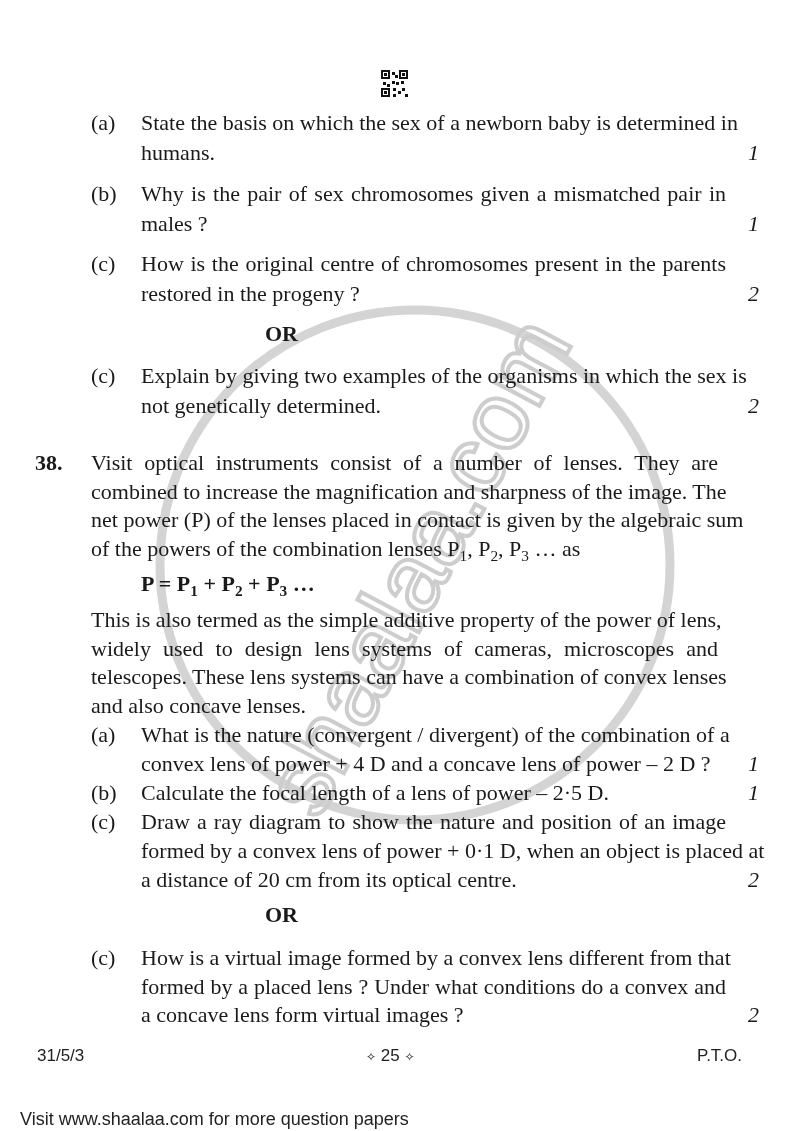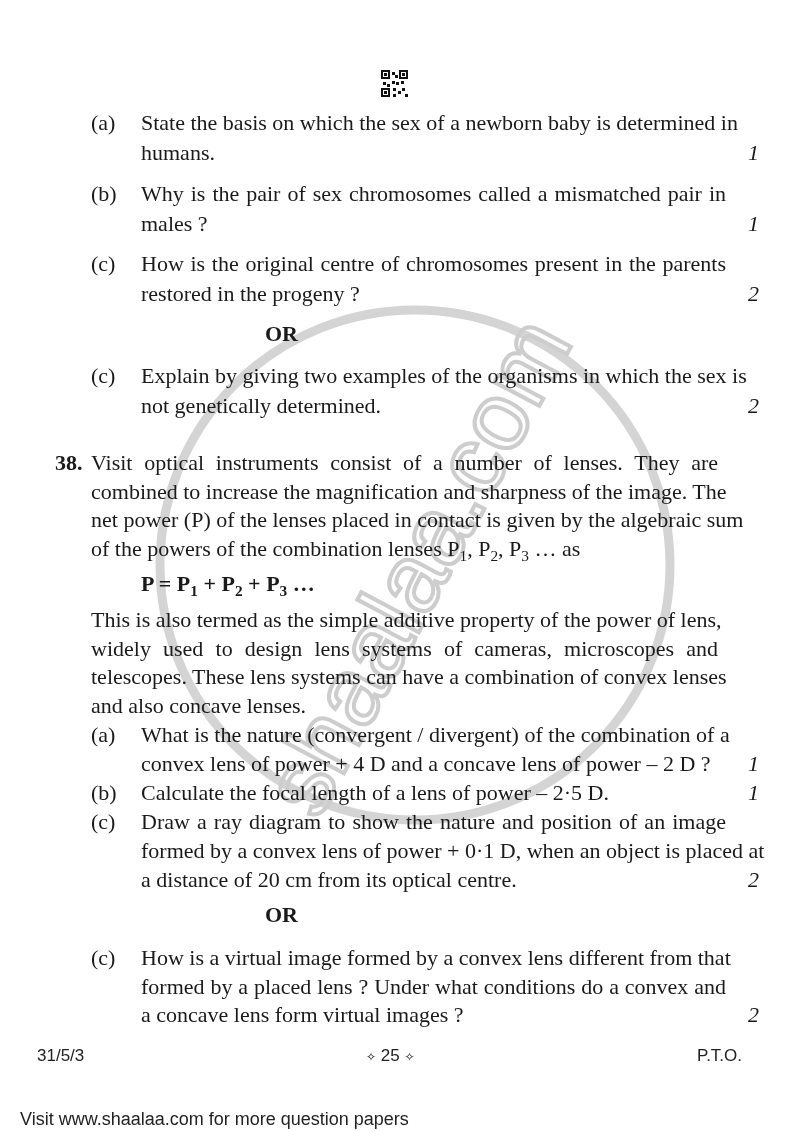--- a/index.html
+++ b/index.html
@@ -8,21 +8,21 @@
     font-family: "DejaVu Serif", "Liberation Serif", serif; color: #1a1a1a;
   }
   .serif { font-family: "Liberation Serif", "DejaVu Serif", serif; font-size: 22px; }
   .qr { position: absolute; left: 381px; top: 70px; width: 27px; height: 27px; }
   .line { position: absolute; white-space: nowrap; }
   .label { position: absolute; left: 91px; }
   .text { position: absolute; left: 141px; width: 585px; }
   .mark { position: absolute; left: 748px; font-style: italic; }
   .justify { text-align: justify; text-align-last: justify; }
   .or { position: absolute; left: 265px; font-weight: bold; }
-  .qnum { position: absolute; left: 35px; font-weight: bold; margin-left: 20px; }
+  .qnum { position: absolute; left: 35px; font-weight: bold; }
   .para { position: absolute; left: 91px; width: 627px; }
   .formula { position: absolute; left: 141px; font-weight: bold; }
   sub { font-size: 70%; vertical-align: -0.35em; line-height: 0; }
   .footer { position: absolute; font-family: "Liberation Sans", "DejaVu Sans", sans-serif; font-size: 17px; color: #222; }
   .watermark { position: absolute; left: 150px; top: 300px; width: 530px; height: 530px; pointer-events: none; }
 </style>
 </head>
 <body>
 
 <svg class="watermark" viewBox="0 0 530 530">
@@ -56,21 +56,21 @@
 
 <div class="serif">
   <span class="line label" style="top:110px">(a)</span>
   <span class="line text justify" style="top:110px">State the basis on which the sex of a newborn baby is determined in</span>
   <span class="line text" style="top:140px">humans.</span>
   <span class="line mark" style="top:140px">1</span>
 </div>
 
 <div class="serif">
   <span class="line label" style="top:181px">(b)</span>
-  <span class="line text justify" style="top:181px">Why is the pair of sex chromosomes called a mismatched pair in</span>
+  <span class="line text justify" style="top:181px">Why is the pair of sex chromosomes given a mismatched pair in</span>
   <span class="line text" style="top:211px">males ?</span>
   <span class="line mark" style="top:211px">1</span>
 </div>
 
 <div class="serif">
   <span class="line label" style="top:251px">(c)</span>
   <span class="line text justify" style="top:251px">How is the original centre of chromosomes present in the parents</span>
   <span class="line text" style="top:281px">restored in the progeny ?</span>
   <span class="line mark" style="top:281px">2</span>
 </div>

